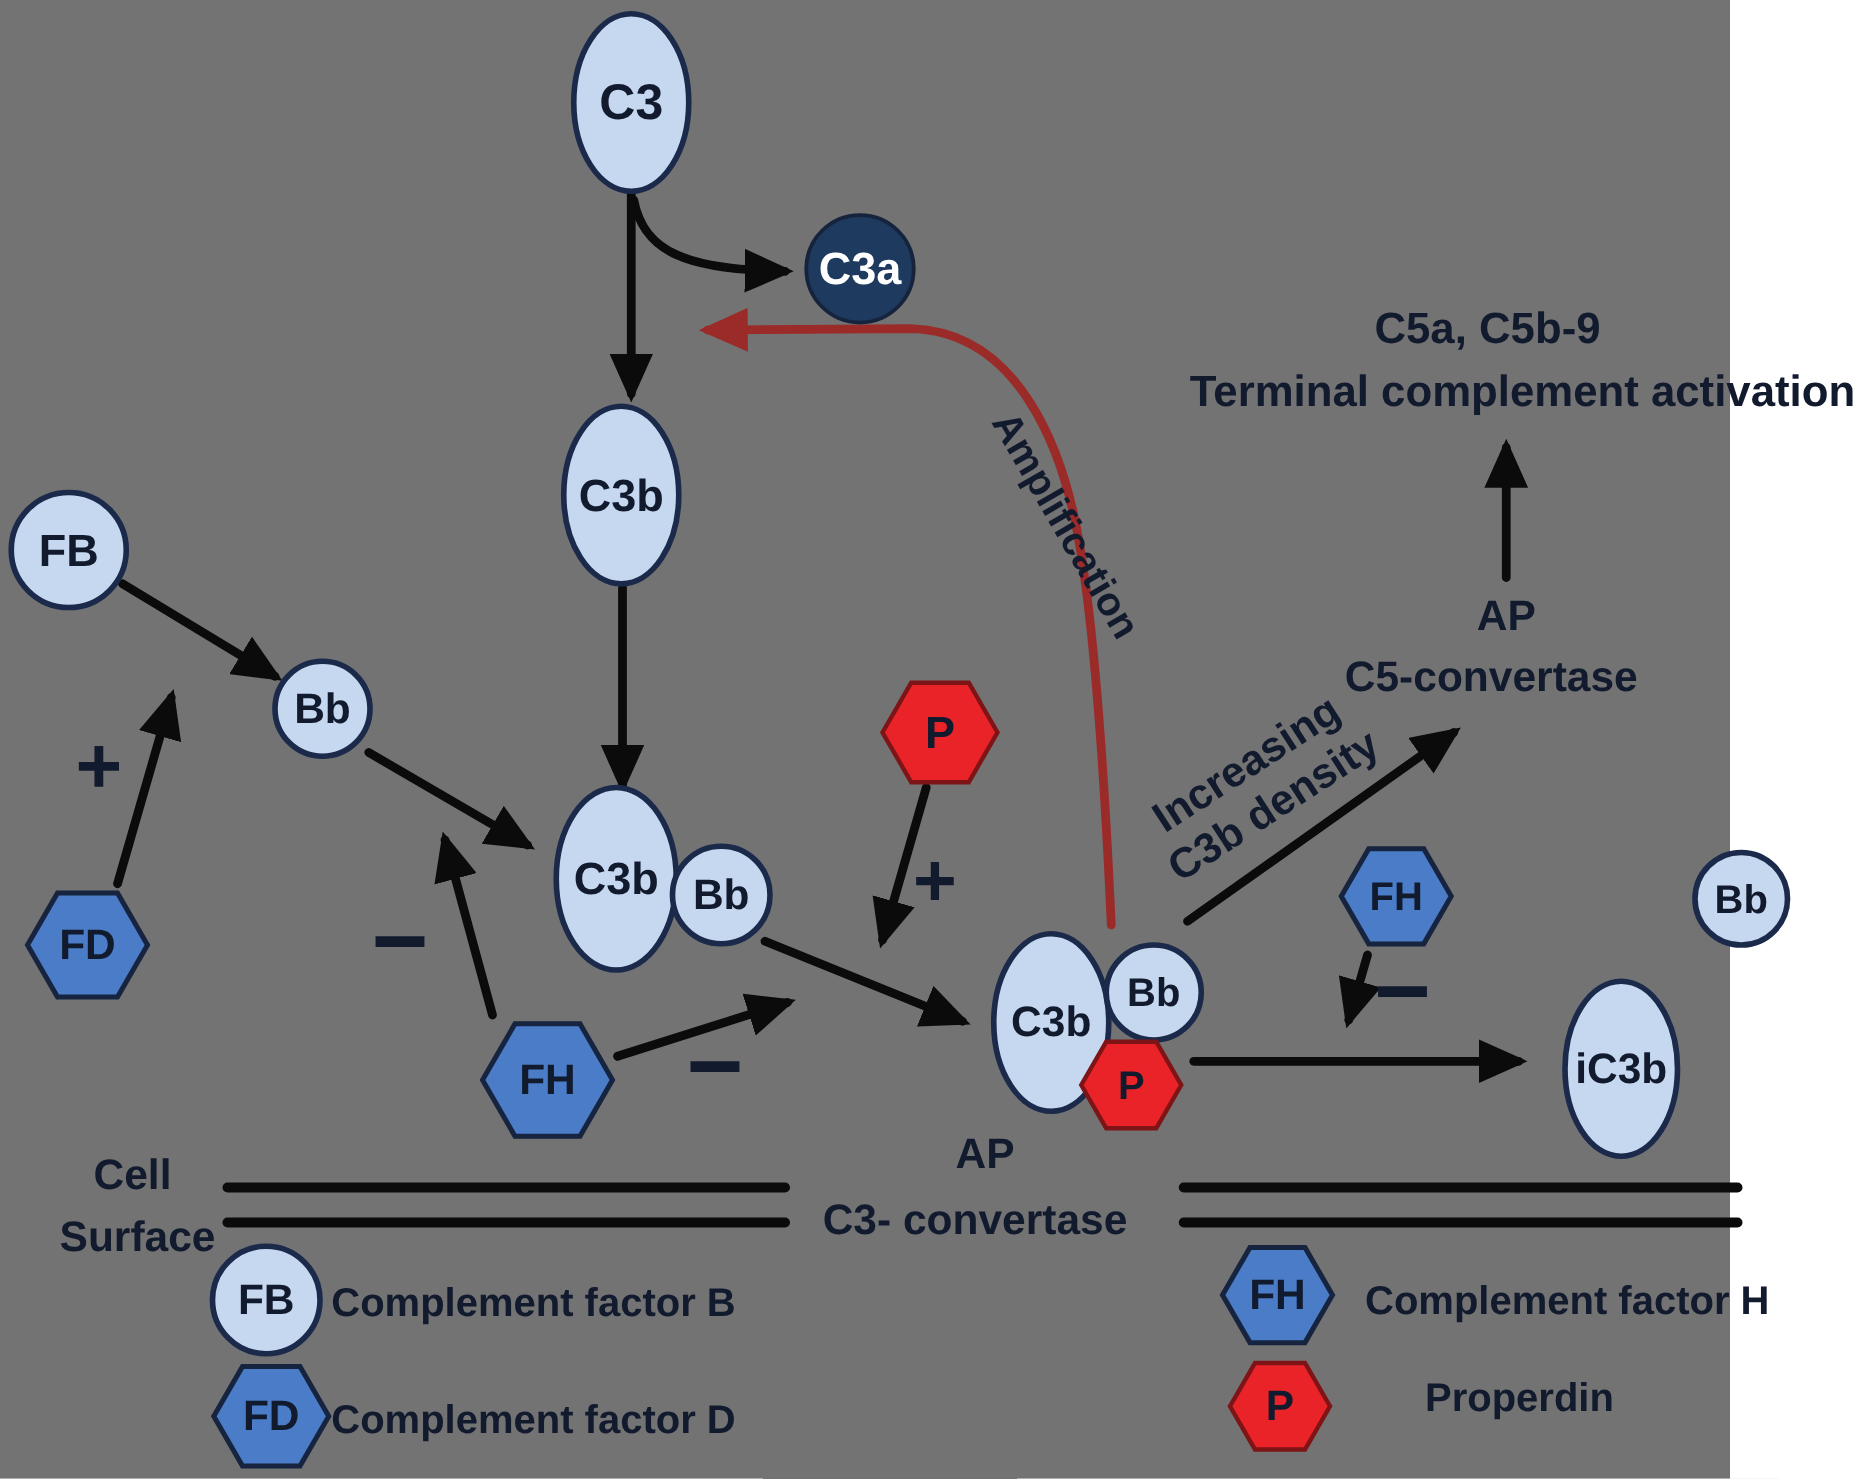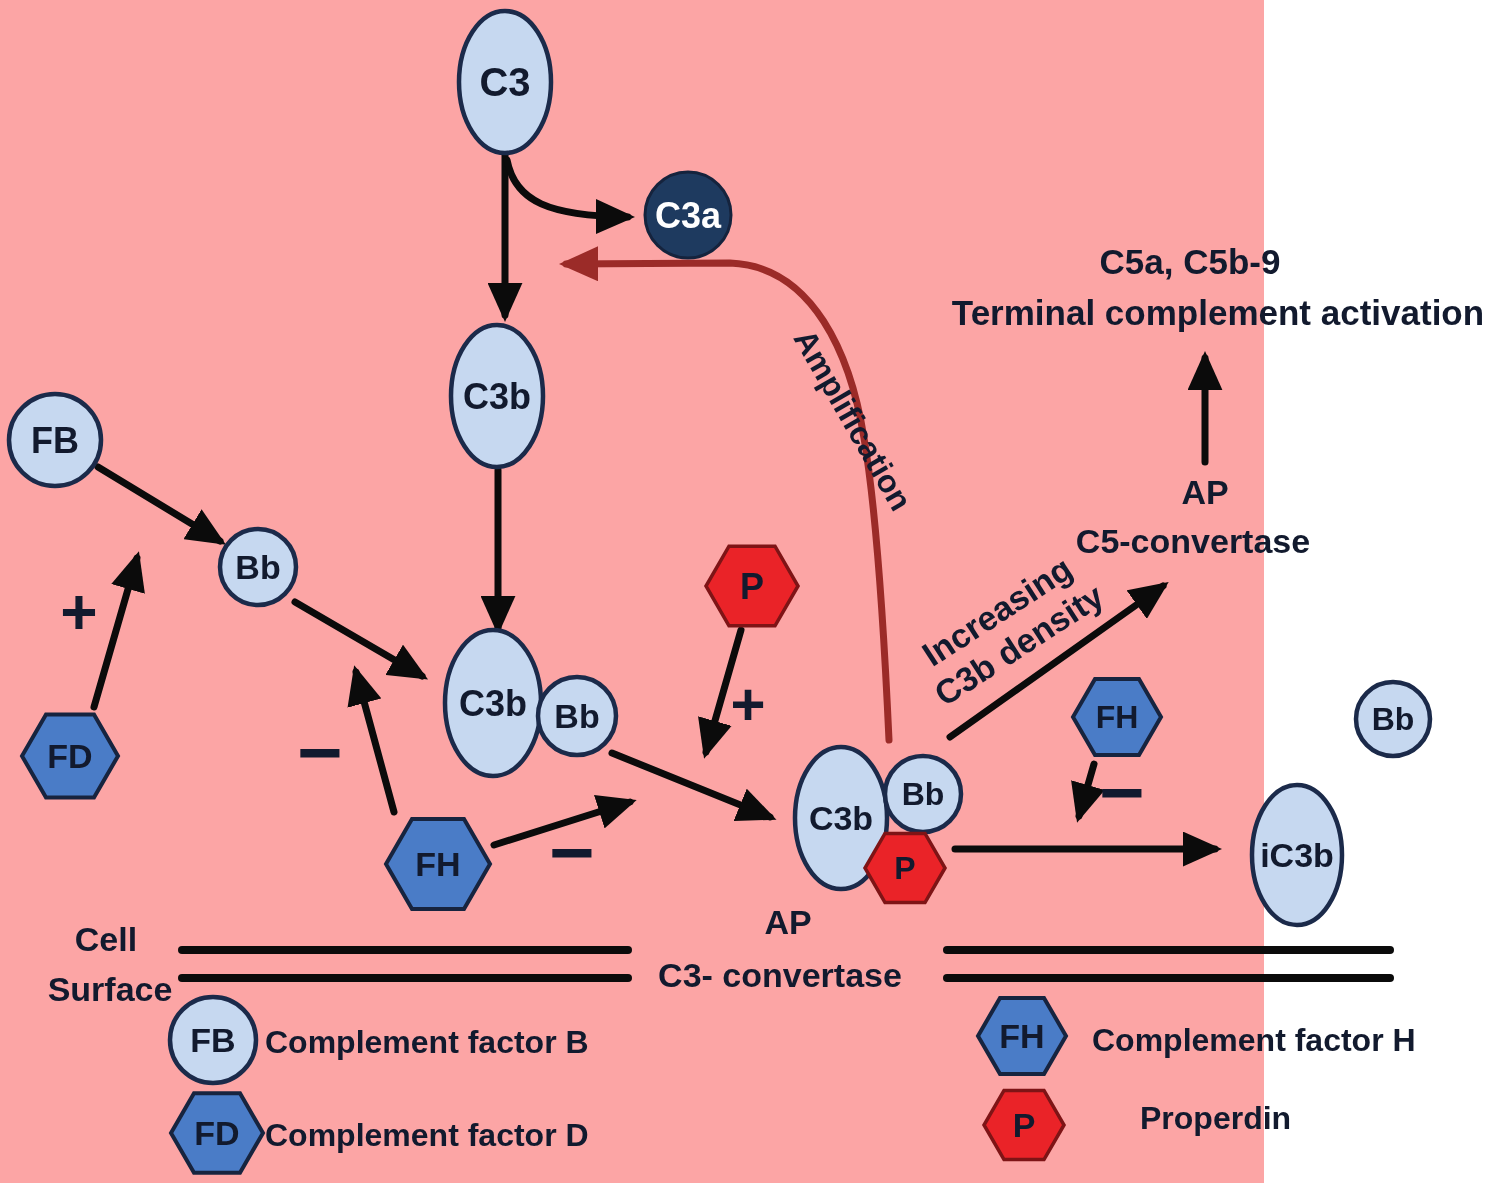--- a/index.html
+++ b/index.html
@@ -1,16 +1,16 @@
 <!DOCTYPE html>
 <html><head>
 <meta charset="utf-8">
 <style>
   html,body{margin:0;padding:0;background:#ffffff;}
-  .canvas{width:1264px;height:1183px;position:relative;background:#fca5a5;}
+  .canvas{width:1384px;height:1183px;position:relative;background:#737373;}
   svg{display:block;}
   text{font-family:"Liberation Sans","DejaVu Sans",sans-serif;font-weight:bold;fill:#121a2e;}
   .lb{fill:#c6d8f0;stroke:#1b2a4a;stroke-width:4.5;}
   .nv{fill:#1e3a5f;stroke:#15233d;stroke-width:3;}
   .hx{fill:#4a7cc7;stroke:#17243f;stroke-width:4;}
   .rd{fill:#ea2328;stroke:#7e1416;stroke-width:3.5;}
   .ar{stroke:#0b0b0b;stroke-width:7;fill:none;stroke-linecap:round;}
   .amp{stroke:#9b2b28;stroke-width:7;fill:none;stroke-linecap:round;}
   .cs{stroke:#0b0b0b;stroke-width:8;stroke-linecap:round;}
   .tw{fill:#ffffff;}

